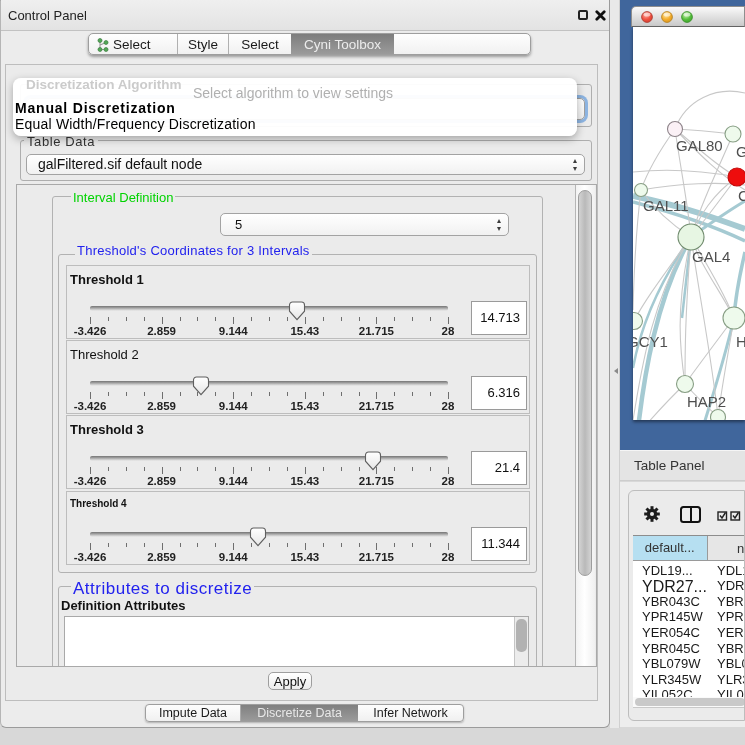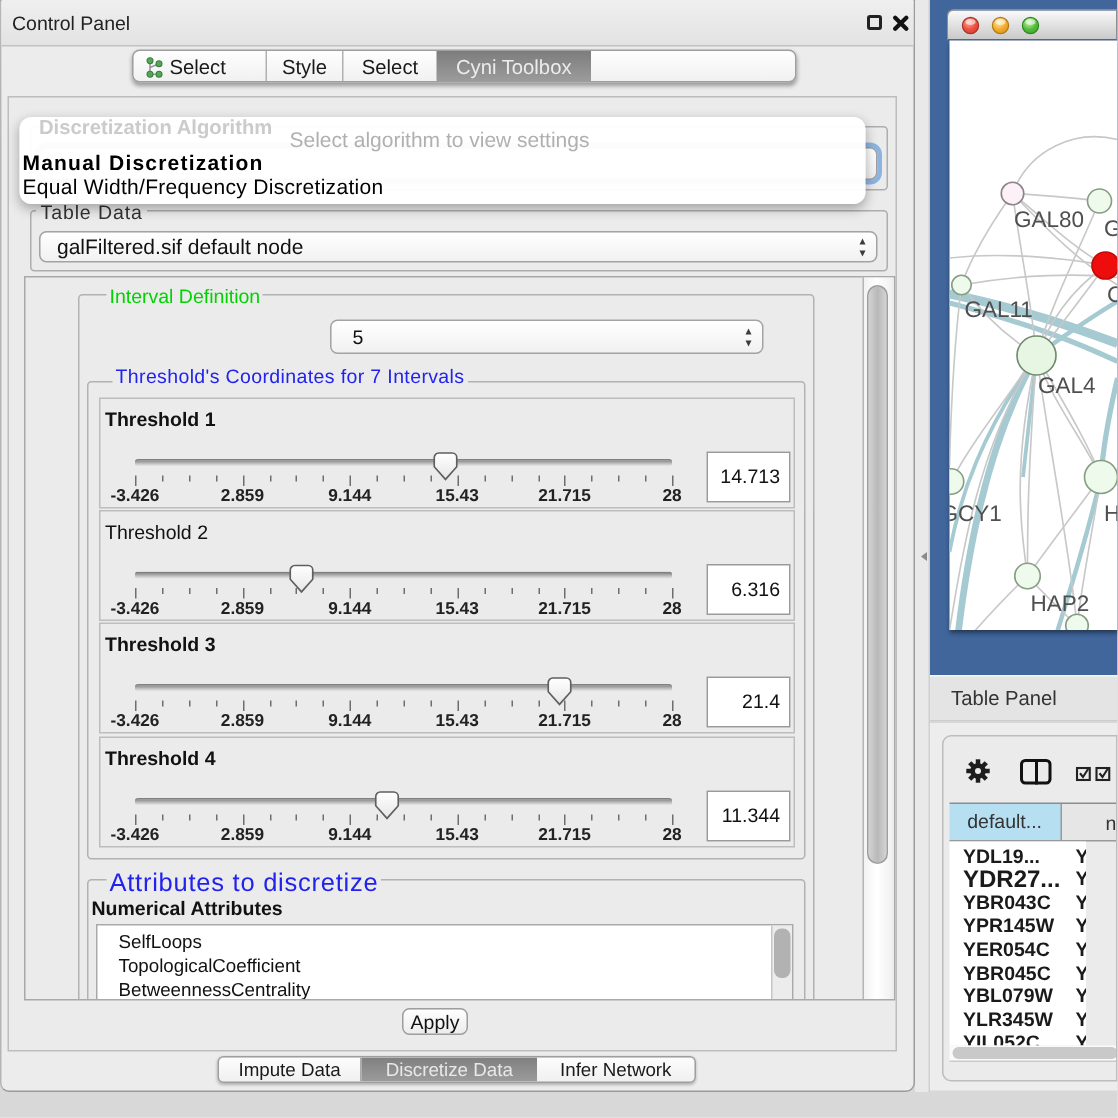--- a/index.html
+++ b/index.html
@@ -54,21 +54,21 @@
 
 <div class="abs" style="left:16px;top:184px;width:581px;height:483px;background:#ebebeb;border:1px solid #a9a9a9;overflow:hidden;" id="sp">
 <div class="abs" style="left:35px;top:11px;width:491px;height:500px;border:1px solid #b2b2b2;border-radius:3px;"></div>
 <div class="abs" style="left:54px;top:5px;font-size:13px;color:#00d300;background:#ebebeb;padding:0 2px;">Interval Definition</div>
 <div class="abs" style="left:68px;top:34px;font-size:13px;font-weight:bold;color:#111;margin-top:44px;">Number of Intervals</div>
 <div class="abs" style="left:203px;top:28px;width:289px;height:23px;background:linear-gradient(#ffffff,#f1f1f1);border:1px solid #a3a3a3;border-radius:5px;"></div>
 <div class="abs" style="left:218px;top:32px;font-size:13px;color:#111;">5</div>
 <div class="abs" style="left:480px;top:34px;width:0;height:0;border-left:2.8px solid transparent;border-right:2.8px solid transparent;border-bottom:4px solid #3c3c3c;"></div>
 <div class="abs" style="left:480px;top:42px;width:0;height:0;border-left:2.8px solid transparent;border-right:2.8px solid transparent;border-top:4px solid #3c3c3c;"></div>
 <div class="abs" style="left:41px;top:69px;width:479px;height:319px;border:1px solid #b2b2b2;border-radius:3px;"></div>
-<div class="abs" style="left:58px;top:57.5px;font-size:13px;letter-spacing:0.25px;color:#2222ee;background:#ebebeb;padding:0 2px;">Threshold's Coordinates for 7 Intervals</div>
+<div class="abs" style="left:58px;top:57.5px;font-size:13px;letter-spacing:0.25px;color:#2222ee;background:#ebebeb;padding:0 2px;">Threshold's Coordinates for 3 Intervals</div>
 <div class="abs" style="left:49px;top:80px;width:464px;height:74px;border:1px solid #bdbdbd;background:#ebebeb;">
 <div class="abs" style="left:3px;top:6px;font-size:13px;font-weight:bold;color:#111;">Threshold 1</div>
 <div class="abs" style="left:23px;top:40px;width:358px;height:4.5px;background:linear-gradient(#8a8a8a,#c9c9c9 60%,#ededed);border-radius:2px;border-top:1px solid #808080;"></div>
 <div class="abs" style="left:23.0px;top:51px;width:1px;height:7px;background:#6e6e6e;"></div>
       <div class="abs" style="left:40.9px;top:51px;width:1px;height:4px;background:#6e6e6e;"></div>
       <div class="abs" style="left:58.8px;top:51px;width:1px;height:4px;background:#6e6e6e;"></div>
       <div class="abs" style="left:76.7px;top:51px;width:1px;height:4px;background:#6e6e6e;"></div>
       <div class="abs" style="left:94.6px;top:51px;width:1px;height:7px;background:#6e6e6e;"></div>
       <div class="abs" style="left:112.5px;top:51px;width:1px;height:4px;background:#6e6e6e;"></div>
       <div class="abs" style="left:130.4px;top:51px;width:1px;height:4px;background:#6e6e6e;"></div>
@@ -179,21 +179,21 @@
           <linearGradient id="tg" x1="0" y1="0" x2="0" y2="1">
             <stop offset="0" stop-color="#ffffff"></stop>
             <stop offset="1" stop-color="#e6e6e6"></stop>
           </linearGradient>
         </defs>
         <path d="M4.5 1 h9 a3 3 0 0 1 3 3 v6.2 L9 18.6 L1.5 10.2 V4 a3 3 0 0 1 3 -3 z" fill="url(#tg)" stroke="#5f5f5f" stroke-width="1.1"></path>
       </svg>
 <div class="abs" style="left:404px;top:35px;width:56px;height:34px;background:#fff;border:1px solid #9a9a9a;font-size:13px;color:#111;text-align:right;line-height:32px;padding-right:6px;">21.4</div>
 </div>
 <div class="abs" style="left:49px;top:306px;width:464px;height:74px;border:1px solid #bdbdbd;background:#ebebeb;">
-<div class="abs" style="left:3px;top:6px;font-size:13px;font-weight:bold;color:#111;">Threshold 4</div>
+<div class="abs" style="left:3px;top:6px;font-size:10px;font-weight:bold;color:#111;">Threshold 4</div>
 <div class="abs" style="left:23px;top:40px;width:358px;height:4.5px;background:linear-gradient(#8a8a8a,#c9c9c9 60%,#ededed);border-radius:2px;border-top:1px solid #808080;"></div>
 <div class="abs" style="left:23.0px;top:51px;width:1px;height:7px;background:#6e6e6e;"></div>
       <div class="abs" style="left:40.9px;top:51px;width:1px;height:4px;background:#6e6e6e;"></div>
       <div class="abs" style="left:58.8px;top:51px;width:1px;height:4px;background:#6e6e6e;"></div>
       <div class="abs" style="left:76.7px;top:51px;width:1px;height:4px;background:#6e6e6e;"></div>
       <div class="abs" style="left:94.6px;top:51px;width:1px;height:7px;background:#6e6e6e;"></div>
       <div class="abs" style="left:112.5px;top:51px;width:1px;height:4px;background:#6e6e6e;"></div>
       <div class="abs" style="left:130.4px;top:51px;width:1px;height:4px;background:#6e6e6e;"></div>
       <div class="abs" style="left:148.3px;top:51px;width:1px;height:4px;background:#6e6e6e;"></div>
       <div class="abs" style="left:166.2px;top:51px;width:1px;height:7px;background:#6e6e6e;"></div>
@@ -221,23 +221,22 @@
             <stop offset="0" stop-color="#ffffff"></stop>
             <stop offset="1" stop-color="#e6e6e6"></stop>
           </linearGradient>
         </defs>
         <path d="M4.5 1 h9 a3 3 0 0 1 3 3 v6.2 L9 18.6 L1.5 10.2 V4 a3 3 0 0 1 3 -3 z" fill="url(#tg)" stroke="#5f5f5f" stroke-width="1.1"></path>
       </svg>
 <div class="abs" style="left:404px;top:35px;width:56px;height:34px;background:#fff;border:1px solid #9a9a9a;font-size:13px;color:#111;text-align:right;line-height:32px;padding-right:6px;">11.344</div>
 </div>
 <div class="abs" style="left:41px;top:401px;width:479px;height:127px;border:1px solid #b2b2b2;border-radius:3px;"></div>
 <div class="abs" style="left:54px;top:394px;font-size:17px;letter-spacing:0.5px;color:#2222ee;background:#ebebeb;padding:0 2px;">Attributes to discretize</div>
-<div class="abs" style="left:44px;top:413px;font-size:13px;font-weight:bold;color:#111;">Numerical Attributes</div>
+<div class="abs" style="left:44px;top:413px;font-size:13px;font-weight:bold;color:#111;">Definition Attributes</div>
 <div class="abs" style="left:47px;top:431px;width:465px;height:60px;background:#fff;border:1px solid #a9a9a9;overflow:hidden;">
-      <div style="padding:3px 0 0 14px;font-size:12.5px;color:#111;line-height:16px;">SelfLoops<br>TopologicalCoefficient<br>BetweennessCentrality</div>
       <div class="abs" style="right:0;top:0;width:14px;height:60px;background:#ececec;border-left:1px solid #c5c5c5;"></div>
       <div class="abs" style="right:1.5px;top:2px;width:11px;height:33px;background:#b2b2b2;border-radius:5px;"></div>
     </div>
 </div>
 
 <div class="abs" style="left:575px;top:185px;width:20px;height:481px;background:linear-gradient(90deg,#f2f2f2,#ffffff 45%,#f0f0f0);border-left:1px solid #b5b5b5;"></div>
 <div class="abs" style="left:578px;top:190px;width:14px;height:386px;background:linear-gradient(90deg,#d3d3d3,#b9b9b9 50%,#d3d3d3);border:1px solid #9d9d9d;border-radius:7px;"></div>
 
 <div class="abs" style="left:268px;top:672px;width:44px;height:18px;background:linear-gradient(#ffffff,#ececec);border:1px solid #9e9e9e;border-radius:5px;text-align:center;line-height:17px;font-size:13px;color:#111;">Apply</div>
 
@@ -374,21 +373,21 @@
         <rect x="14" y="1" width="8.5" height="8"></rect>
    <path d="M3 4.5 L5 7 L8.5 1.5"></path>
         <path d="M16 4.5 L18 7 L21.5 1.5"></path>
   </g>
  </svg>
 
  <div style="position:absolute;left:4px;top:43.5px;width:113px;height:26px;border-top:1px solid #8d8d8d;border-bottom:1px solid #9a9a9a;background:#e6e6e6;"></div>
  <div style="position:absolute;left:4px;top:44.5px;width:74.5px;height:24px;background:#b6dff1;border-right:1px solid #9a9a9a;text-align:center;line-height:24px;font-size:13px;color:#333;">default...</div>
  <div style="position:absolute;left:108px;top:50px;font-size:13px;color:#333;">na...</div>
 
- <div style="position:absolute;left:4px;top:69.5px;width:91px;height:136px;background:#fff;overflow:hidden;font-weight:bold;">
+ <div style="position:absolute;left:4px;top:69.5px;width:113px;height:136px;background:#fff;overflow:hidden;">
 <div style="position:absolute;left:9px;top:2.0px;font-size:13px;color:#1a1a1a;">YDL19...</div>
       <div style="position:absolute;left:84px;top:2.0px;font-size:13px;color:#1a1a1a;">YDL19</div>
 <div style="position:absolute;left:9px;top:17.6px;font-size:16px;color:#1a1a1a;">YDR27...</div>
       <div style="position:absolute;left:84px;top:17.6px;font-size:13px;color:#1a1a1a;">YDR27</div>
 <div style="position:absolute;left:9px;top:33.2px;font-size:13px;color:#1a1a1a;">YBR043C</div>
       <div style="position:absolute;left:84px;top:33.2px;font-size:13px;color:#1a1a1a;">YBR04</div>
 <div style="position:absolute;left:9px;top:48.8px;font-size:13px;color:#1a1a1a;">YPR145W</div>
       <div style="position:absolute;left:84px;top:48.8px;font-size:13px;color:#1a1a1a;">YPR14</div>
 <div style="position:absolute;left:9px;top:64.4px;font-size:13px;color:#1a1a1a;">YER054C</div>
       <div style="position:absolute;left:84px;top:64.4px;font-size:13px;color:#1a1a1a;">YER05</div>

